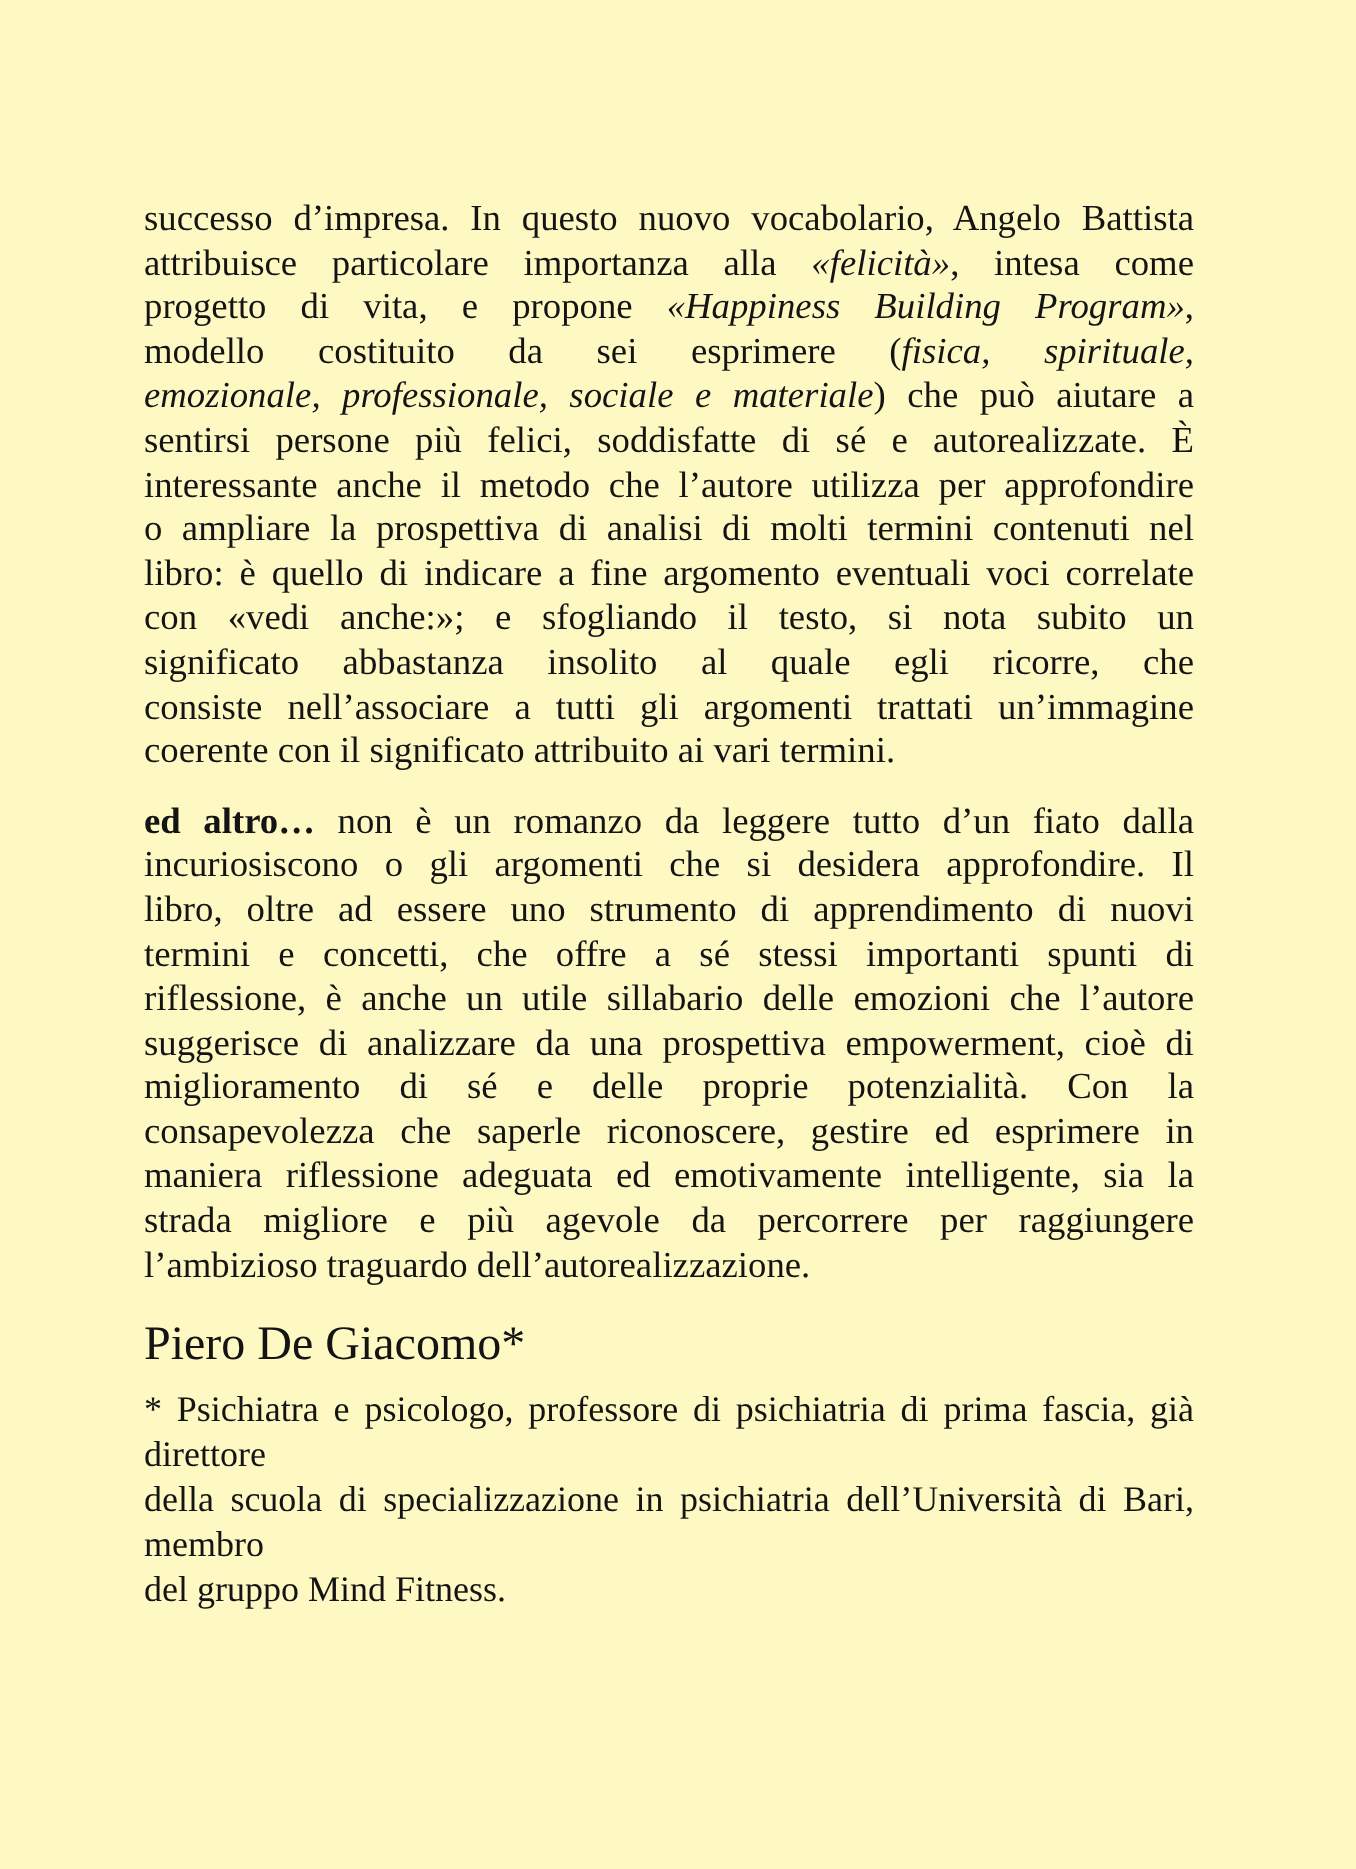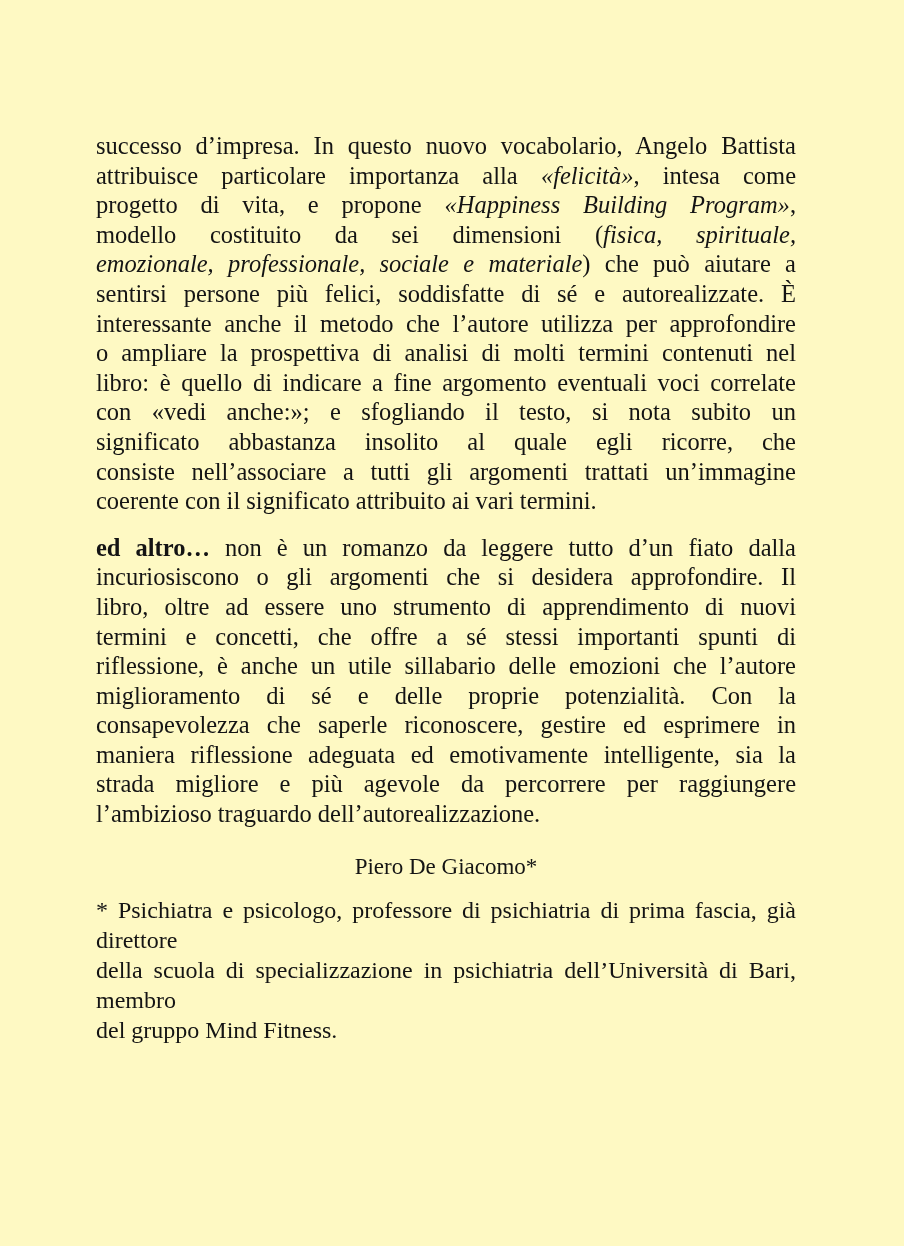--- a/index.html
+++ b/index.html
@@ -26,59 +26,60 @@
   .para .line.lastline{
     text-align-last:left;
   }
   .body-para .line{
     font-size:24.5px;
     line-height:29.6px;
   }
   .p2{margin-top:17px;}
   .signature{
     margin-top:23px;
-    font-size:23px;
+    font-size:32px;
     line-height:29.6px;
-    text-align:center;
+    text-align:left;
   }
   .footnote{margin-top:14px;}
   .footnote .line{
     font-size:24px;
     line-height:30px;
   }
   .run.b{font-weight:bold;}
   .run.i{font-style:italic;}
 </style>
 </head>
 <body>
 
 <div class="page">
   <div class="column">
     <div>
         <div class="para body-para p1">
           <div class="line"><span class="run">successo d’impresa. In questo nuovo vocabolario, Angelo Battista</span></div>
           <div class="line"><span class="run">attribuisce particolare importanza alla </span><span class="run i">«felicità»</span><span class="run">, intesa come</span></div>
           <div class="line"><span class="run">progetto di vita, e propone </span><span class="run i">«Happiness Building Program»</span><span class="run">,</span></div>
-          <div class="line"><span class="run">modello costituito da sei dimensioni (</span><span class="run i">fisica, spirituale,</span></div>
+          <div class="line"><span class="run">modello costituito da sei esprimere (</span><span class="run i">fisica, spirituale,</span></div>
           <div class="line"><span class="run i">emozionale, professionale, sociale e materiale</span><span class="run">) che può aiutare a</span></div>
           <div class="line"><span class="run">sentirsi persone più felici, soddisfatte di sé e autorealizzate. È</span></div>
           <div class="line"><span class="run">interessante anche il metodo che l’autore utilizza per approfondire</span></div>
           <div class="line"><span class="run">o ampliare la prospettiva di analisi di molti termini contenuti nel</span></div>
           <div class="line"><span class="run">libro: è quello di indicare a fine argomento eventuali voci correlate</span></div>
           <div class="line"><span class="run">con «vedi anche:»; e sfogliando il testo, si nota subito un</span></div>
           <div class="line"><span class="run">significato abbastanza insolito al quale egli ricorre, che</span></div>
           <div class="line"><span class="run">consiste nell’associare a tutti gli argomenti trattati un’immagine</span></div>
           <div class="line lastline"><span class="run">coerente con il significato attribuito ai vari termini.</span></div>
         </div>
         <div class="para body-para p2">
           <div class="line"><span class="run b">ed altro…</span><span class="run"> non è un romanzo da leggere tutto d’un fiato dalla</span></div>
           <div class="line"><span class="run">incuriosiscono o gli argomenti che si desidera approfondire. Il</span></div>
           <div class="line"><span class="run">libro, oltre ad essere uno strumento di apprendimento di nuovi</span></div>
           <div class="line"><span class="run">termini e concetti, che offre a sé stessi importanti spunti di</span></div>
           <div class="line"><span class="run">riflessione, è anche un utile sillabario delle emozioni che l’autore</span></div>
+          <div class="line"><span class="run">suggerisce di analizzare da una prospettiva empowerment, cioè di</span></div>
           <div class="line"><span class="run">miglioramento di sé e delle proprie potenzialità. Con la</span></div>
           <div class="line"><span class="run">consapevolezza che saperle riconoscere, gestire ed esprimere in</span></div>
           <div class="line"><span class="run">maniera riflessione adeguata ed emotivamente intelligente, sia la</span></div>
           <div class="line"><span class="run">strada migliore e più agevole da percorrere per raggiungere</span></div>
           <div class="line lastline"><span class="run">l’ambizioso traguardo dell’autorealizzazione.</span></div>
         </div>
       </div>
     <div class="para signature">Piero De Giacomo*</div>
     <div>
         <div class="para footnote">

